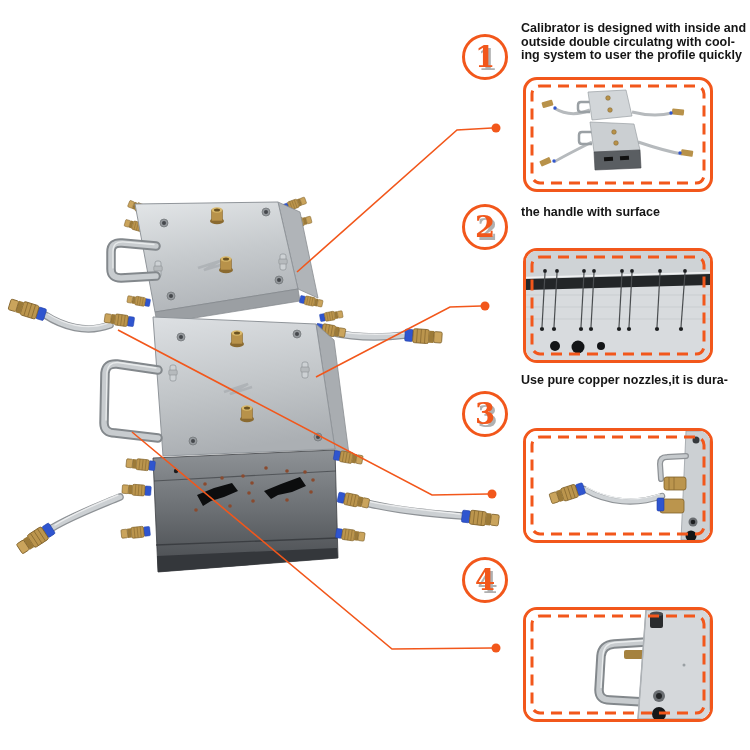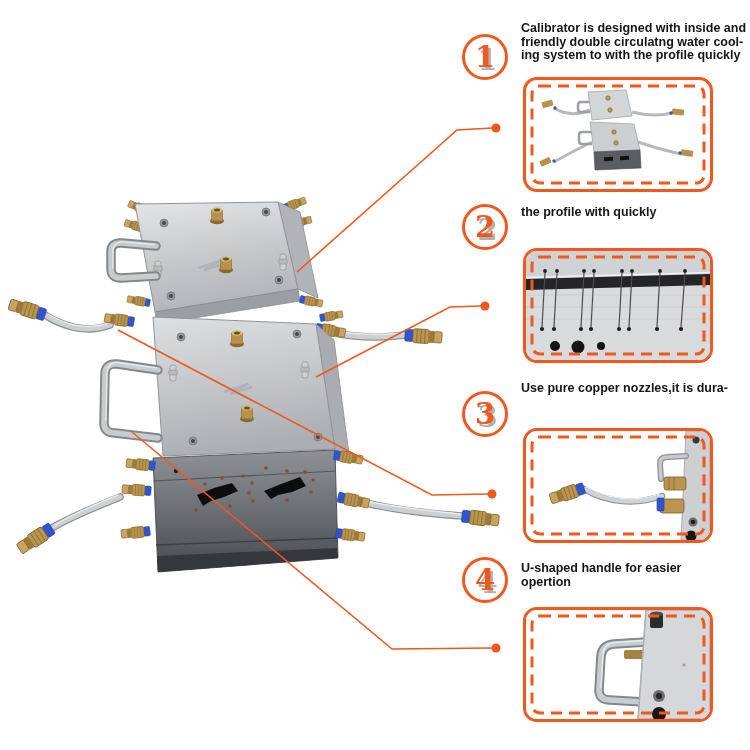--- a/index.html
+++ b/index.html
@@ -190,22 +190,22 @@
       <polyline class="leader" points="118,330 432,495 488,494"></polyline>
       <circle class="leader-dot" cx="492" cy="494" r="4.5"></circle>
       <polyline class="leader" points="132,432 392,649 492,648"></polyline>
       <circle class="leader-dot" cx="496" cy="648" r="4.5"></circle>
     </g>
   </svg>
 
   <div class="num-circle" style="top:34px">1</div>
   <div class="feature-text" style="top:22px">
     <div>Calibrator is designed with inside and</div>
-    <div>friendly double circulatng water cool-</div>
-    <div>ing system to with the profile quickly</div>
+    <div>outside double circulatng with cool-</div>
+    <div>ing system to user the profile quickly</div>
   </div>
   <div class="photo-box" style="top:77px">
     <svg viewBox="0 0 184 109">
       <path d="M64,30 C 50,36 38,34 28,28" stroke="#b6babd" stroke-width="3" fill="none"></path>
       <path d="M106,32 C 122,36 134,36 146,33" stroke="#b6babd" stroke-width="3" fill="none"></path>
       <path d="M66,62 C 50,70 38,76 28,82" stroke="#b6babd" stroke-width="3" fill="none"></path>
       <path d="M112,62 C 130,68 144,72 156,74" stroke="#b6babd" stroke-width="3" fill="none"></path>
       <rect x="16" y="21" width="11" height="6" rx="1" fill="#b8924a" transform="rotate(-16 21 24)"></rect>
       <rect x="146" y="29" width="12" height="6" rx="1" fill="#b8924a" transform="rotate(6 152 32)"></rect>
       <rect x="14" y="79" width="11" height="6" rx="1" fill="#b8924a" transform="rotate(-24 19 82)"></rect>
@@ -224,21 +224,21 @@
       <circle cx="82" cy="18" r="2.3" fill="#b8924a" stroke="#7d5f28" stroke-width="0.5"></circle>
       <circle cx="84" cy="30" r="2.3" fill="#b8924a" stroke="#7d5f28" stroke-width="0.5"></circle>
       <circle cx="88" cy="52" r="2.3" fill="#b8924a" stroke="#7d5f28" stroke-width="0.5"></circle>
       <circle cx="90" cy="63" r="2.3" fill="#b8924a" stroke="#7d5f28" stroke-width="0.5"></circle>
       <rect class="dashrect" x="6" y="6" width="172" height="97" rx="8"></rect>
     </svg>
   </div>
 
   <div class="num-circle" style="top:204px">2</div>
   <div class="feature-text" style="top:206px">
-    <div>the profile with quickly</div>
+    <div>the handle with surface</div>
   </div>
   <div class="photo-box" style="top:248px">
     <svg viewBox="0 0 184 109">
       <rect x="0" y="0" width="184" height="109" fill="#d8dbde"></rect>
       <rect x="0" y="0" width="184" height="28" fill="#cfd3d6"></rect>
       <path d="M0,44 H184 M0,56 H184 M0,68 H184" stroke="#c9cdd0" stroke-width="1"></path>
       <path d="M0,28 L184,23 L184,34 L0,39 Z" fill="#232628"></path>
       <path d="M0,26.5 L184,21.5" stroke="#f1f2f3" stroke-width="1.5"></path>
       <g stroke="#4a4d50" stroke-width="1.2">
         <path d="M19,22 L16,76"></path>
@@ -269,21 +269,21 @@
           <circle cx="155" cy="78" r="2.1"></circle>
       </g>
       <circle cx="29" cy="95" r="5" fill="#131517"></circle>
       <circle cx="52" cy="96" r="6.5" fill="#131517"></circle>
       <circle cx="75" cy="95" r="4" fill="#131517"></circle>
       <rect class="dashrect" x="6" y="6" width="172" height="97" rx="8"></rect>
     </svg>
   </div>
 
   <div class="num-circle" style="top:391px">3</div>
-  <div class="feature-text" style="top:382px">
+  <div class="feature-text" style="top:374px">
     <div>Use pure copper nozzles,it is dura-</div>
   </div>
   <div class="photo-box" style="top:428px">
     <svg viewBox="0 0 184 109">
       <rect x="0" y="0" width="184" height="109" fill="#ffffff"></rect>
       <path d="M160,0 L184,0 L184,109 L155,109 Z" fill="#ccd0d3" stroke="#9aa0a4" stroke-width="0.8"></path>
       <circle cx="170" cy="9" r="3.5" fill="#35383b"></circle>
       <circle cx="167" cy="91" r="4.5" fill="#6a6e72"></circle>
         <circle cx="167" cy="91" r="2.3" fill="#1c1e20"></circle>
       <circle cx="165" cy="105" r="5.5" fill="#131517"></circle>
@@ -301,24 +301,20 @@
       </g>
       <rect x="138" y="46" width="22" height="13" rx="2.5" fill="#bb954d" stroke="#7d5f28" stroke-width="0.8"></rect>
       <path d="M143,46 V59 M148,46 V59" stroke="#8a6a30" stroke-width="0.8"></path>
       <rect x="134" y="68" width="24" height="14" rx="2.5" fill="#bb954d" stroke="#7d5f28" stroke-width="0.8"></rect>
       <rect x="131" y="67" width="7" height="13" rx="1.5" fill="#2f55cf" stroke="#1d3da8" stroke-width="0.6"></rect>
       <rect class="dashrect" x="6" y="6" width="172" height="97" rx="8"></rect>
     </svg>
   </div>
 
   <div class="num-circle" style="top:557px">4</div>
-  <div class="feature-text" style="top:562px">
-    <div>U-shaped handle for easier</div>
-    <div>opertion</div>
-  </div>
   <div class="photo-box" style="top:607px">
     <svg viewBox="0 0 184 109">
       <rect x="0" y="0" width="184" height="109" fill="#ffffff"></rect>
       <rect x="98" y="40" width="22" height="9" rx="2" fill="#a5823f"></rect>
       <path d="M120,32 L88,34 Q76,35 75,46 L73,80 Q73,90 84,90 L118,92" stroke="#83888c" stroke-width="9.5" fill="none" stroke-linecap="round" stroke-linejoin="round"></path>
       <path d="M120,32 L88,34 Q76,35 75,46 L73,80 Q73,90 84,90 L118,92" stroke="#c8cccf" stroke-width="5.5" fill="none" stroke-linecap="round" stroke-linejoin="round"></path>
       <path d="M118,30.5 L89,32.5 Q78,33.5 77,45 L75,78" stroke="#f0f2f3" stroke-width="1.3" fill="none" opacity="0.85"></path>
       <path d="M120,0 L184,0 L184,109 L112,109 Z" fill="#d5d8db" stroke="#9aa0a4" stroke-width="1"></path>
       <path d="M120,0 L112,109" stroke="#aeb2b6" stroke-width="1.5"></path>
       <rect x="124" y="3" width="13" height="15" rx="2" fill="#2a2c2e"></rect>

